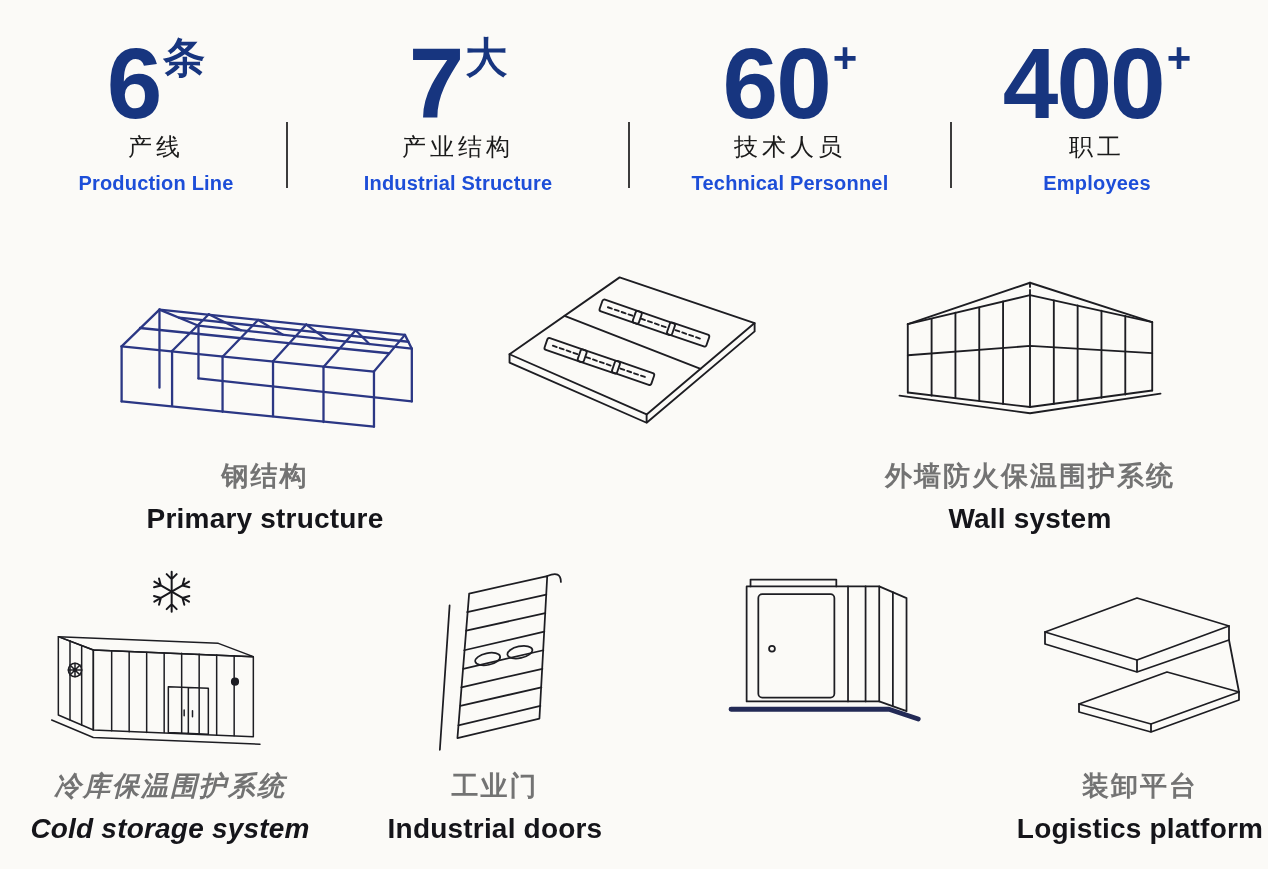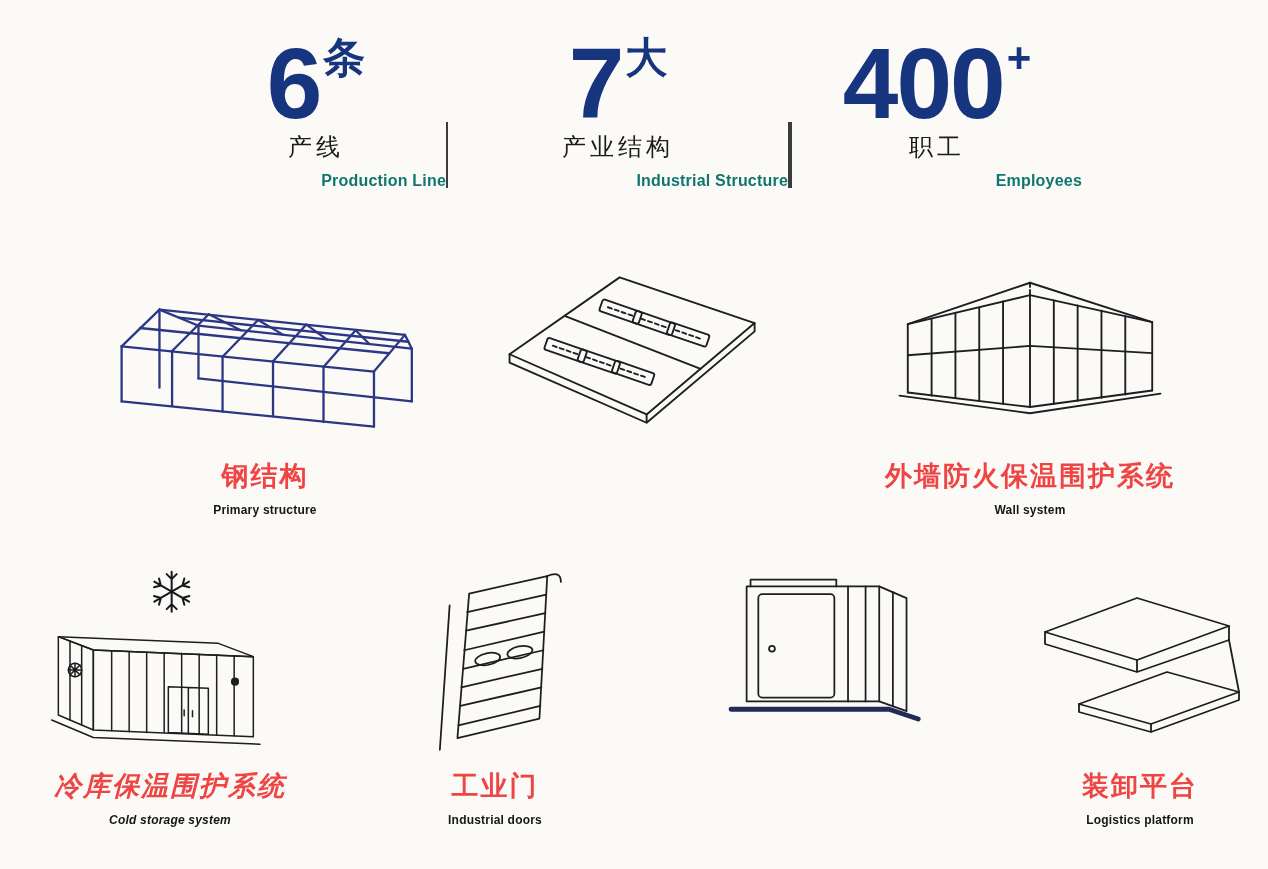--- a/index.html
+++ b/index.html
@@ -22,36 +22,36 @@
   .num{line-height:.95;white-space:nowrap;}
   .big{
     font-size:100px;font-weight:800;color:#17357f;
     letter-spacing:-2px;
   }
   .suf{
     display:inline-block;font-size:42px;font-weight:800;color:#17357f;
     position:relative;top:-46px;margin-left:3px;letter-spacing:0;
   }
   .zh{font-size:24px;color:#1b1b1b;letter-spacing:4px;margin-top:0px;}
-  .en{font-size:16px;font-weight:bold;color:#0f766e;margin-top:9px;letter-spacing:.2px;text-align:right;}
+  .en{font-size:20px;font-weight:bold;color:#1d4ed8;margin-top:9px;letter-spacing:.2px;}
   .vdiv{width:2px;height:66px;background:#3c3c3c;margin-top:86px;}
 
   
   figure.card{position:absolute;margin:0;text-align:center;}
   .c1{left:70px; top:245px;width:390px;}
   .c2{left:470px;top:245px;width:320px;}
   .c3{left:820px;top:245px;width:420px;}
   .c4{left:5px;  top:560px;width:330px;font-style:italic;}
   .c5{left:350px;top:560px;width:290px;}
   .c6{left:650px;top:560px;width:320px;}
   .c7{left:990px;top:560px;width:300px;}
   .art{height:205px;display:flex;align-items:center;justify-content:center;}
   .row2 .art{height:200px;}
-  .pzh{font-size:27px;color:#ef4444;letter-spacing:2px;margin-top:8px;font-weight:600;}
-  .pen{font-size:12px;font-weight:600;color:#15151a;margin-top:9px;letter-spacing:.2px;}
+  .pzh{font-size:27px;color:#737373;letter-spacing:2px;margin-top:8px;font-weight:600;}
+  .pen{font-size:28px;font-weight:600;color:#15151a;margin-top:9px;letter-spacing:.2px;}
   svg{display:block;}
   .ln{fill:none;stroke:#1d1d22;stroke-width:1.8;stroke-linecap:round;stroke-linejoin:round;}
   .steel{fill:none;stroke:#2b3784;stroke-width:2;stroke-linecap:round;stroke-linejoin:round;}
   .thick{fill:none;stroke:#232a56;stroke-width:5;stroke-linecap:round;}
   .dash{stroke-dasharray:4 3;}
   .flake{fill:none;stroke:#17171c;stroke-width:2.4;stroke-linecap:round;}
 </style>
 </head>
 <body>
 
@@ -63,20 +63,25 @@
       <div class="zh">产线</div>
       <div class="en">Production Line</div>
     </div>
     <div class="vdiv"></div>
     <div class="stat s2">
       <div class="num"><span class="big">7</span><span class="suf">大</span></div>
       <div class="zh">产业结构</div>
       <div class="en">Industrial Structure</div>
     </div>
     <div class="vdiv"></div>
+    <div class="stat s3">
+      <div class="num"><span class="big">60</span><span class="suf">+</span></div>
+      <div class="zh">技术人员</div>
+      <div class="en">Technical Personnel</div>
+    </div>
     <div class="vdiv"></div>
     <div class="stat s4">
       <div class="num"><span class="big">400</span><span class="suf">+</span></div>
       <div class="zh">职工</div>
       <div class="en">Employees</div>
     </div>
   </header>
 
   <figure class="card c1">
     <div class="art">

